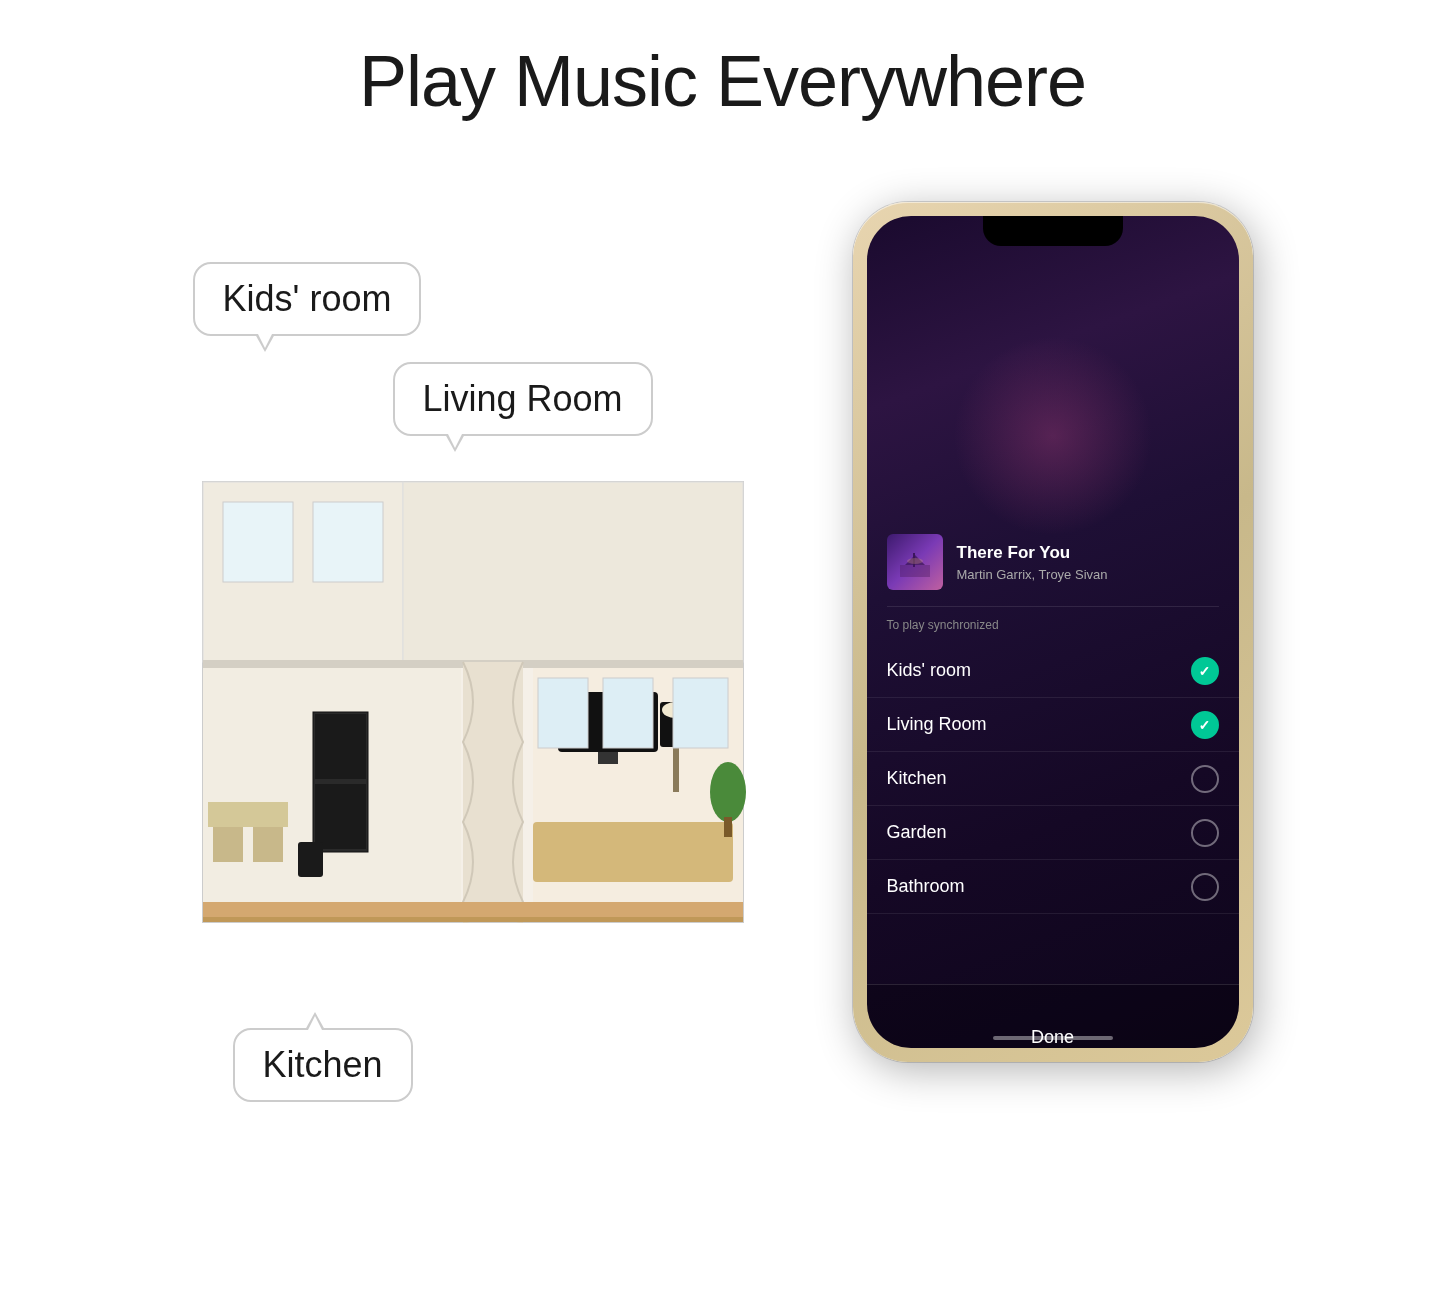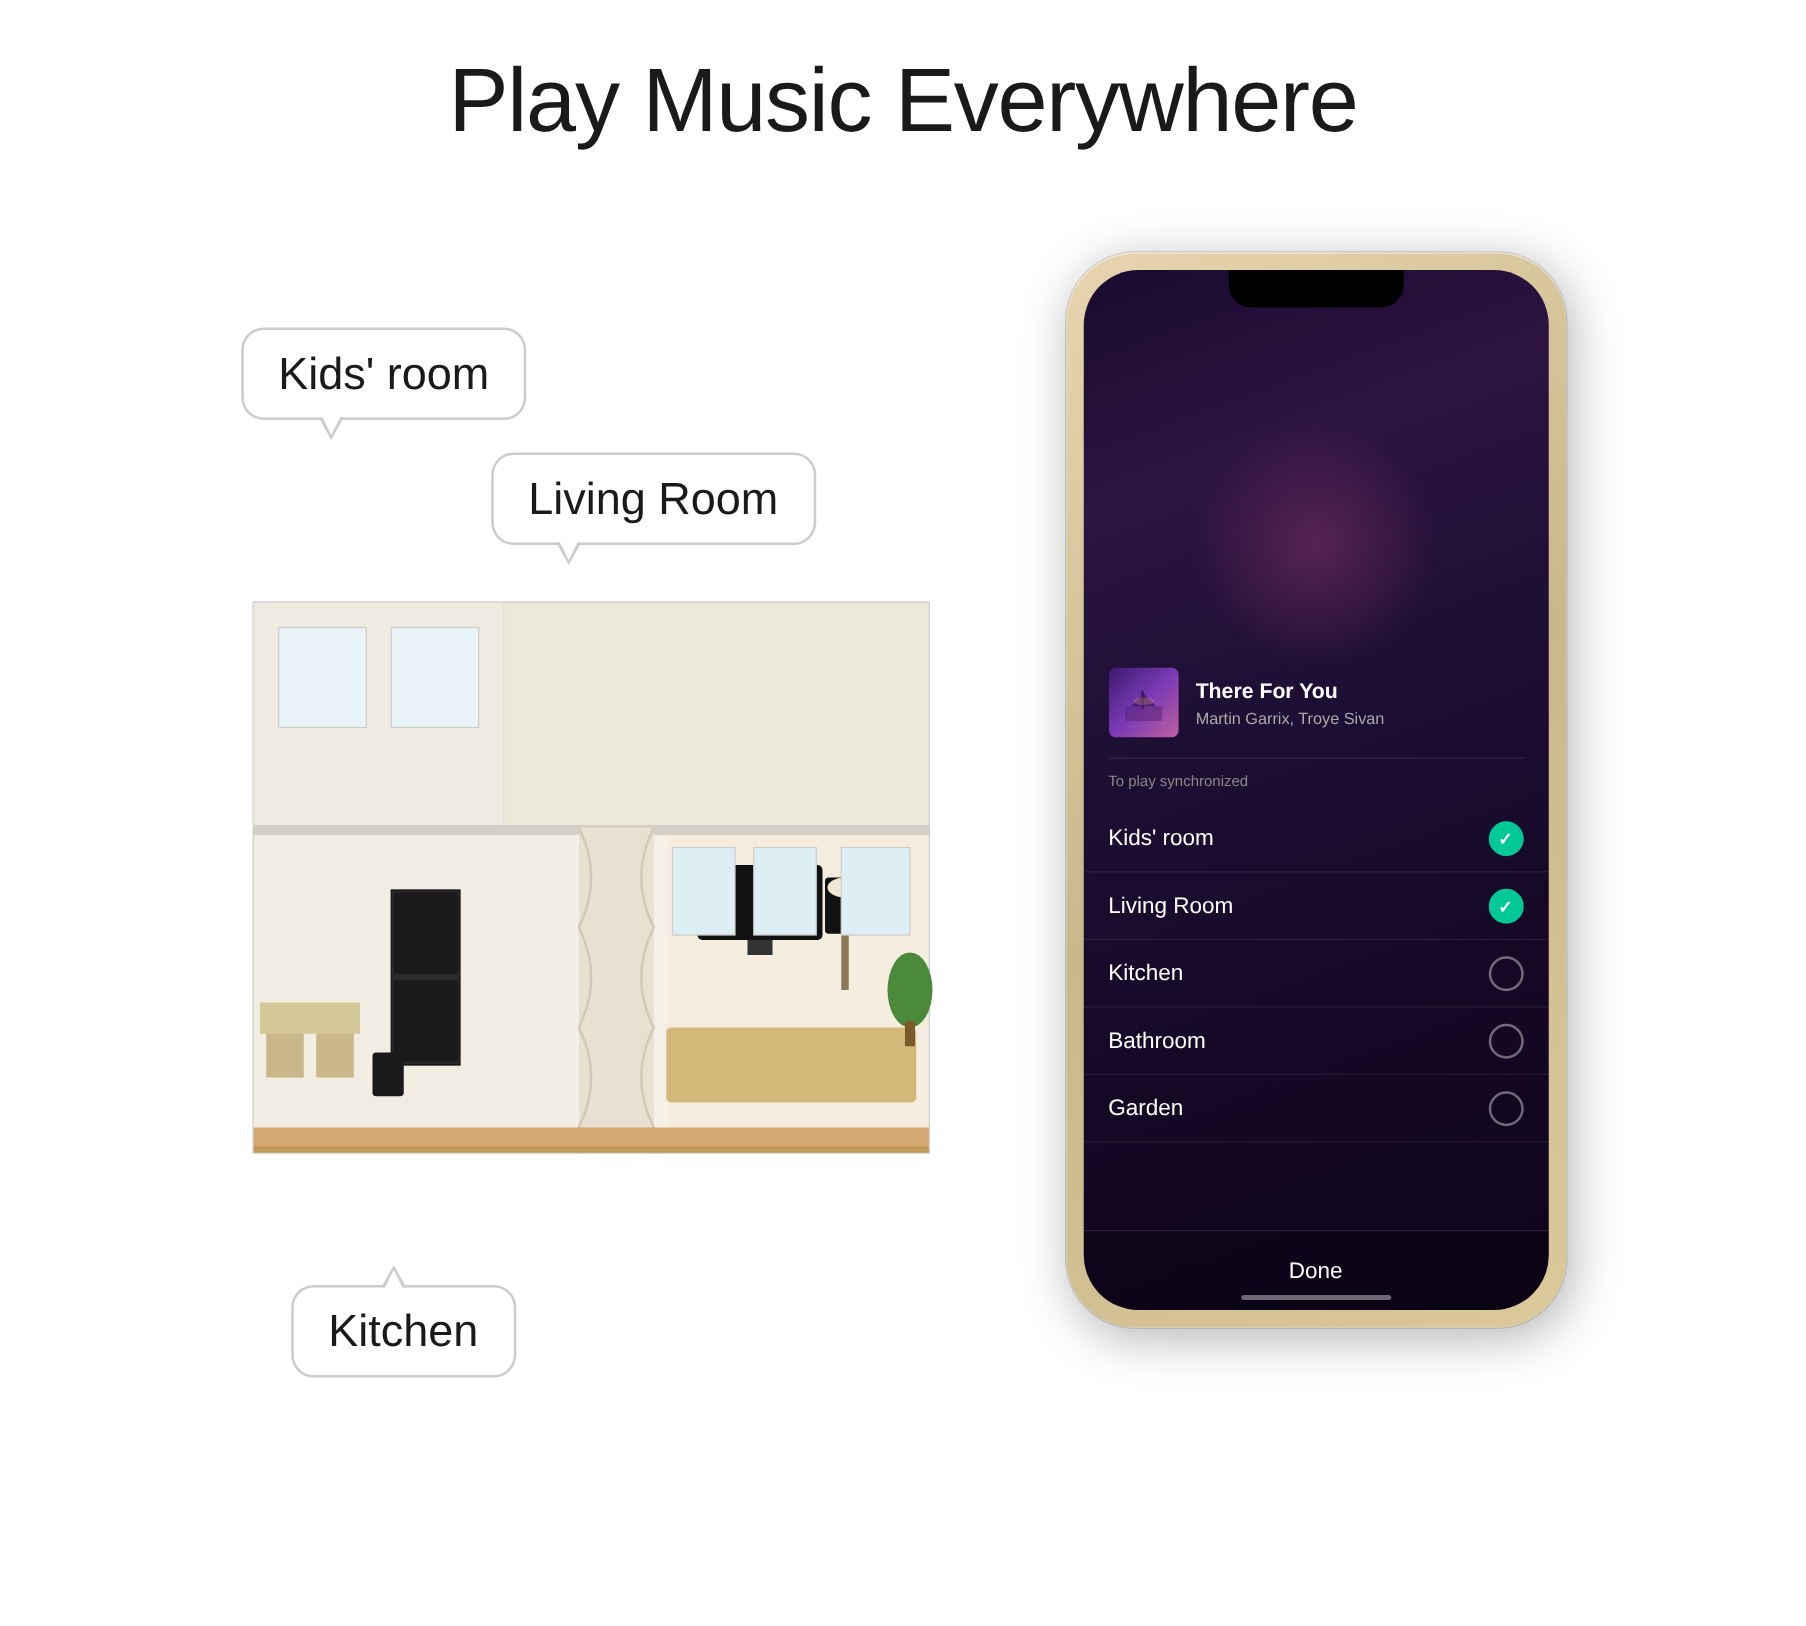--- a/index.html
+++ b/index.html
@@ -325,21 +325,21 @@
 
     
     .done-btn-area {
       position: absolute;
       bottom: 0;
       left: 0;
       right: 0;
       height: 64px;
       border-top: 1px solid rgba(255,255,255,0.12);
       display: flex;
-      align-items: center;
+      align-items: flex-end;
       justify-content: center;
       background: rgba(0,0,0,0.2);
     }
 
     .done-btn-text {
       font-size: 18px;
       font-weight: 500;
       color: #ffffff;
     }
 
@@ -481,26 +481,26 @@
               <span class="check-mark">✓</span>
             </div>
           </div>
 
           <div class="room-item">
             <span class="room-name">Kitchen</span>
             <div class="room-check"></div>
           </div>
 
           <div class="room-item">
+            <span class="room-name">Garden</span>
+            <div class="room-check"></div>
+          </div>
+
+          <div class="room-item">
             <span class="room-name">Bathroom</span>
-            <div class="room-check"></div>
-          </div>
-
-          <div class="room-item">
-            <span class="room-name">Garden</span>
             <div class="room-check"></div>
           </div>
 
         </div>
 
         <div class="done-btn-area">
           <span class="done-btn-text">Done</span>
         </div>
 
         <div class="home-indicator"></div>

